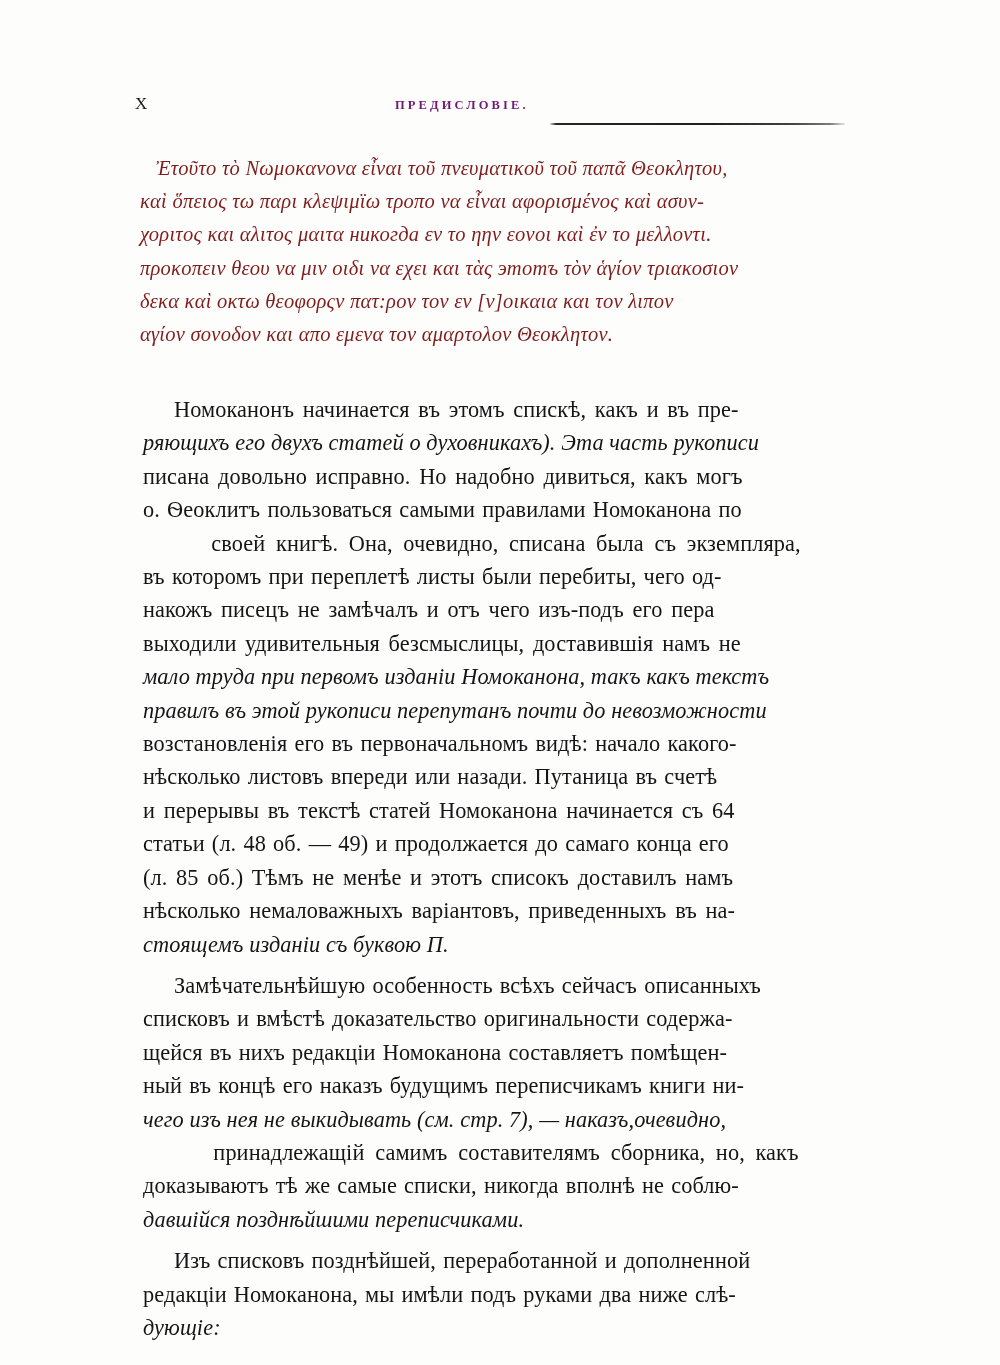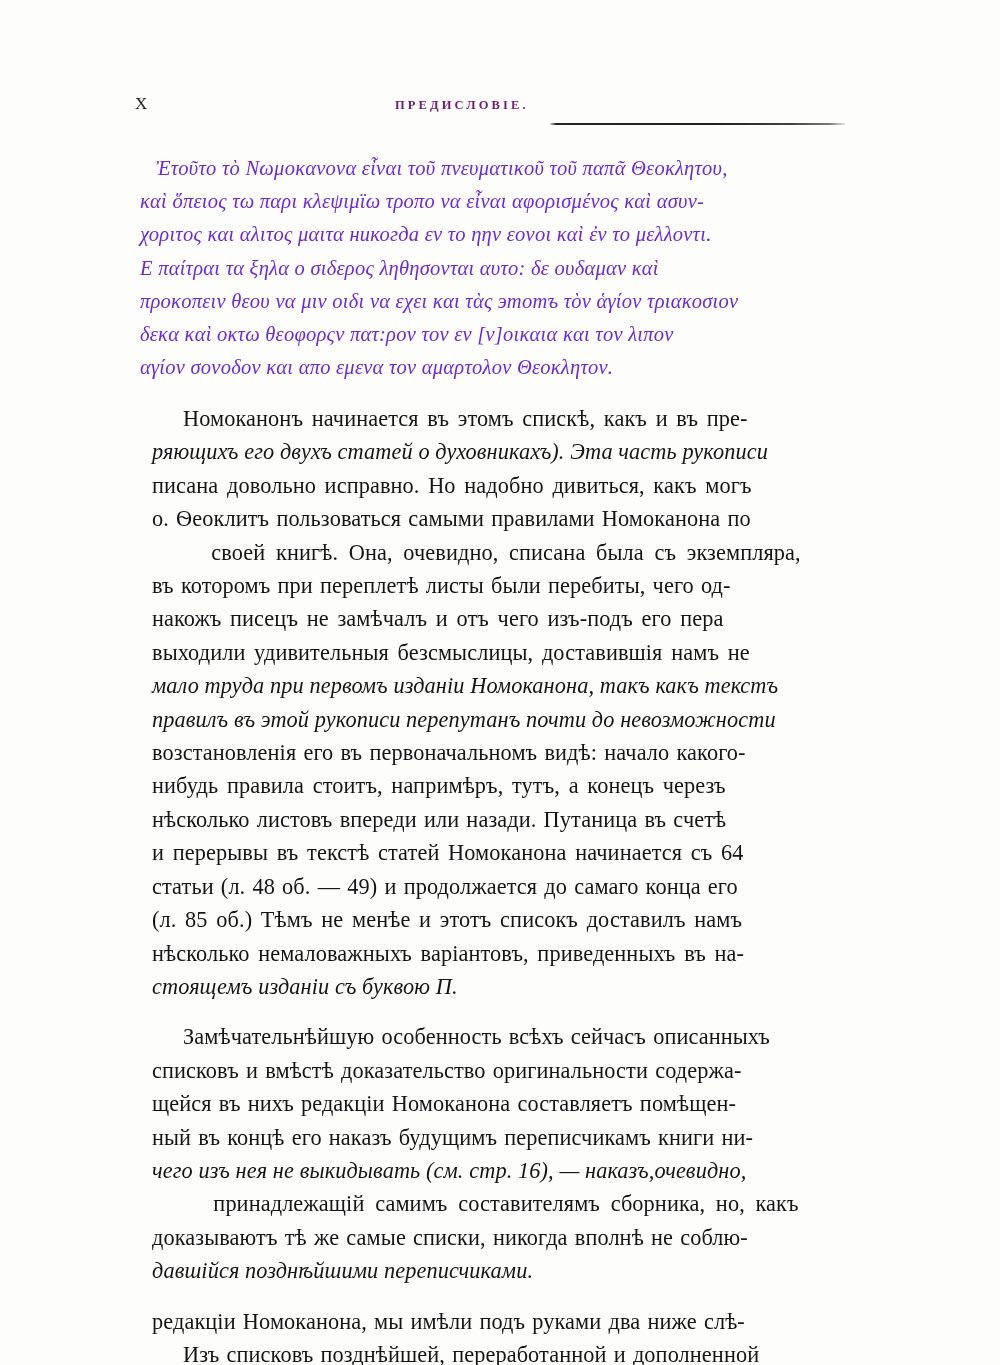--- a/index.html
+++ b/index.html
@@ -70,37 +70,37 @@
     top: 152px;
     width: 740px;
   }
 
   #greek-block .gline {
     font-style: italic;
     font-size: 20.5px;
     line-height: 33.2px;
     letter-spacing: 0.25px;
     white-space: nowrap;
-    color: #6d28d9;
+    color: #7f1d1d;
   }
 
   #greek-block .gline.first {
     text-indent: 16px;
   }
 
   
   #body-text {
     position: absolute;
     left: 135px;
     top: 385px;
     width: 742px;
   }
 
   .para {
-    margin: 17px;
+    margin: 8px;
   }
 
   .bline {
     font-size: 22.3px;
     line-height: 33.4px;
     letter-spacing: 0.1px;
     white-space: nowrap;
     color: #151518;
   }
 
@@ -122,57 +122,55 @@
   <div id="running-head">
     <div id="folio">X</div>
     <div id="head-title">ПРЕДИСЛОВІЕ.</div>
     <div id="head-rule"></div>
   </div>
 
   <div id="greek-block">
       <div class="gline first">Ἐτοῦτο τὸ Νωμοκανονα εἶναι τοῦ πνευματικοῦ τοῦ παπᾶ Θεοκλητου,</div>
       <div class="gline">καὶ ὅπειος τω παρι κλεψιμϊω τροπο να εἶναι αφορισμένος καὶ ασυν-</div>
       <div class="gline">χοριτος και αλιτος μαιτα никогда εν το ηην εονοι καὶ ἐν το μελλοντι.</div>
-      <div class="gline">Ε παίτραι τα ξηλα ο σιδερος ληθησονται αυτο: δε ουδαμαν καὶ</div>
       <div class="gline">προκοπειν θεου να μιν οιδι να εχει και τὰς этотъ τὸν ἁγίον τριακοσιον</div>
       <div class="gline">δεκα καὶ οκτω θεοφορςν πατ:ρον τον εν [ν]οικαια και τον λιπον</div>
       <div class="gline">αγίον σονοδον και απο εμενα τον αμαρτολον Θεοκλητον.</div>
     </div>
 
   <div id="body-text">
       <div class="para">
         <div class="bline ws2 indent">Номоканонъ начинается въ этомъ спискѣ, какъ и въ пре-</div>
         <div class="bline ws0">ряющихъ его двухъ статей о духовникахъ). Эта часть рукописи</div>
         <div class="bline ws2">писана довольно исправно. Но надобно дивиться, какъ могъ</div>
         <div class="bline ws1">о. Ѳеоклитъ пользоваться самыми правилами Номоканона по</div>
         <div class="bline ws3">своей книгѣ. Она, очевидно, списана была съ экземпляра,</div>
         <div class="bline ws1">въ которомъ при переплетѣ листы были перебиты, чего од-</div>
         <div class="bline ws2">накожъ писецъ не замѣчалъ и отъ чего изъ-подъ его пера</div>
         <div class="bline ws2">выходили удивительныя безсмыслицы, доставившія намъ не</div>
         <div class="bline ws0">мало труда при первомъ изданіи Номоканона, такъ какъ текстъ</div>
         <div class="bline ws0">правилъ въ этой рукописи перепутанъ почти до невозможности</div>
         <div class="bline ws1">возстановленія его въ первоначальномъ видѣ: начало какого-</div>
-        <div class="bline ws2">нибудь правила стоитъ, напримѣръ, тутъ, а конецъ черезъ</div>
         <div class="bline ws1">нѣсколько листовъ впереди или назади. Путаница въ счетѣ</div>
         <div class="bline ws2">и перерывы въ текстѣ статей Номоканона начинается съ 64</div>
         <div class="bline ws1">статьи (л. 48 об. — 49) и продолжается до самаго конца его</div>
         <div class="bline ws2">(л. 85 об.) Тѣмъ не менѣе и этотъ списокъ доставилъ намъ</div>
         <div class="bline ws2">нѣсколько немаловажныхъ варіантовъ, приведенныхъ въ на-</div>
         <div class="bline ws0">стоящемъ изданіи съ буквою П.</div>
       </div>
       <div class="para">
         <div class="bline ws1 indent">Замѣчательнѣйшую особенность всѣхъ сейчасъ описанныхъ</div>
         <div class="bline ws1">списковъ и вмѣстѣ доказательство оригинальности содержа-</div>
         <div class="bline ws1">щейся въ нихъ редакціи Номоканона составляетъ помѣщен-</div>
         <div class="bline ws1">ный въ концѣ его наказъ будущимъ переписчикамъ книги ни-</div>
-        <div class="bline ws0">чего изъ нея не выкидывать (см. стр. 16), — наказъ,очевидно,</div>
+        <div class="bline ws0">чего изъ нея не выкидывать (см. стр. 7), — наказъ,очевидно,</div>
         <div class="bline ws3">принадлежащій самимъ составителямъ сборника, но, какъ</div>
         <div class="bline ws1">доказываютъ тѣ же самые списки, никогда вполнѣ не соблю-</div>
         <div class="bline ws0">давшійся позднѣйшими переписчиками.</div>
       </div>
       <div class="para">
+        <div class="bline ws1 indent">Изъ списковъ позднѣйшей, переработанной и дополненной</div>
         <div class="bline ws1">редакціи Номоканона, мы имѣли подъ руками два ниже слѣ-</div>
-        <div class="bline ws1 indent">Изъ списковъ позднѣйшей, переработанной и дополненной</div>
         <div class="bline ws0">дующіе:</div>
       </div>
     </div>
 
 </div>
 
 </body></html>

